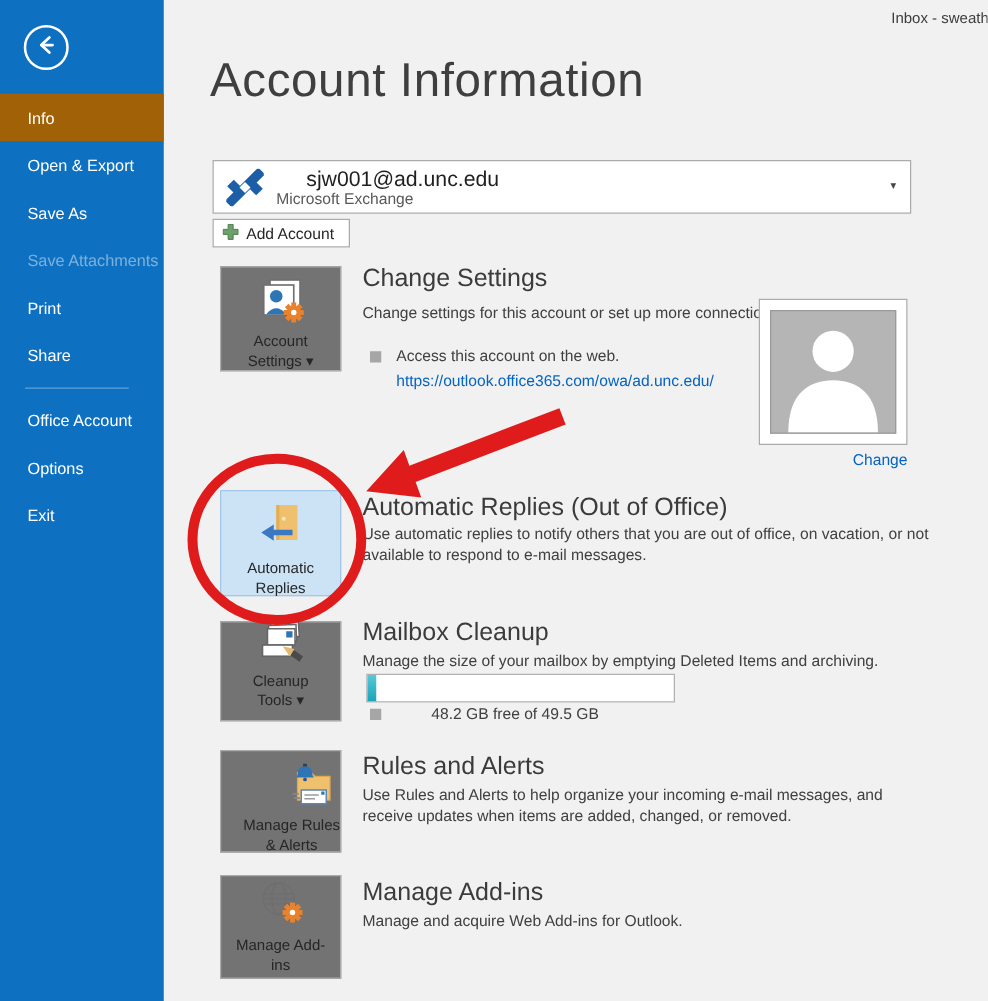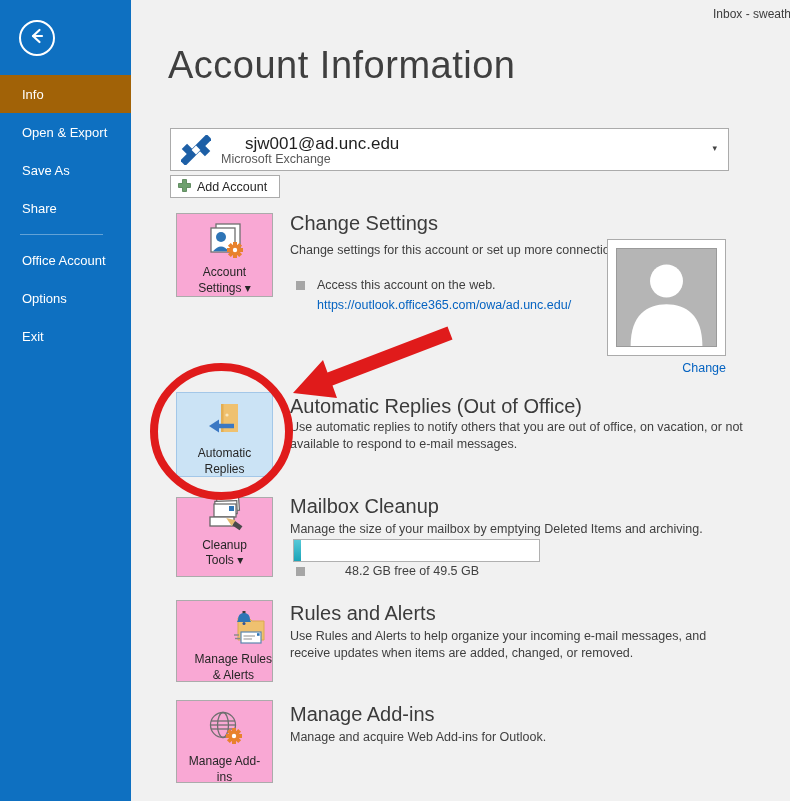--- a/index.html
+++ b/index.html
@@ -60,21 +60,21 @@
   .add-account-btn {
     position:absolute; left:170px; top:175px; width:110px; height:23px;
     background:#fff; border:1px solid #ababab; cursor:pointer;
     display:flex; align-items:center; gap:6px; padding-left:7px;
     font-size:12.5px; color:#262626;
   }
 
   
   .big-btn {
     position:absolute; left:176px; width:97px; height:84px;
-    background:#f9a8d4; border:1px solid #ababab; cursor:pointer;
+    background:#737373; border:1px solid #ababab; cursor:pointer;
     display:flex; flex-direction:column; align-items:center;
     padding-top:9px;
   }
   .big-btn .lbl {
     font-size:12px; color:#262626; text-align:center; line-height:1.3;
     margin-top:auto; margin-bottom:7px;
   }
   .big-btn.highlight { background:#cbe3f5; border-color:#a3c7e8; }
 
   .sec-heading { position:absolute; left:290px; font-size:20px; color:#3b3b3b; font-weight:400; }
@@ -121,20 +121,26 @@
   </div>
   <div class="nav">
     <div class="nav-item selected">
         <span>Info</span>
       </div>
     <div class="nav-item">
         <span>Open &amp; Export</span>
       </div>
     <div class="nav-item">
         <span>Save As</span>
+      </div>
+    <div class="nav-item disabled">
+        <span>Save Attachments</span>
+      </div>
+    <div class="nav-item">
+        <span>Print</span>
       </div>
     <div class="nav-item">
         <span>Share</span>
       </div>
     <div class="nav-divider"></div>
     <div class="nav-item">
         <span>Office Account</span>
       </div>
     <div class="nav-item">
         <span>Options</span>
@@ -275,21 +281,21 @@
     </svg>
   </span>
   <div class="lbl">
     <span>Manage Rules</span><br>
     <span>&amp; Alerts</span>
   </div>
 </div>
 <div class="sec-heading" style="top:602px;text-align:right;">Rules and Alerts</div>
 <div class="sec-body" style="top:628px; width:450px;">Use Rules and Alerts to help organize your incoming e-mail messages, and receive updates when items are added, changed, or removed.</div>
 
-<div class="big-btn" style="top:700px; height:83px;">
+<div class="big-btn" style="top:700px; height:83px;justify-content:center;">
   <span>
     <svg width="42" height="40" viewBox="0 0 42 40">
       <g stroke="#6f6f6f" stroke-width="1.3" fill="none">
         <circle cx="19" cy="15" r="12.5"></circle>
         <ellipse cx="19" cy="15" rx="5.5" ry="12.5"></ellipse>
         <line x1="7.2" y1="11" x2="30.8" y2="11"></line>
         <line x1="6.5" y1="15" x2="31.5" y2="15"></line>
         <line x1="7.2" y1="19" x2="30.8" y2="19"></line>
       </g>
       <g transform="translate(30,26)">

